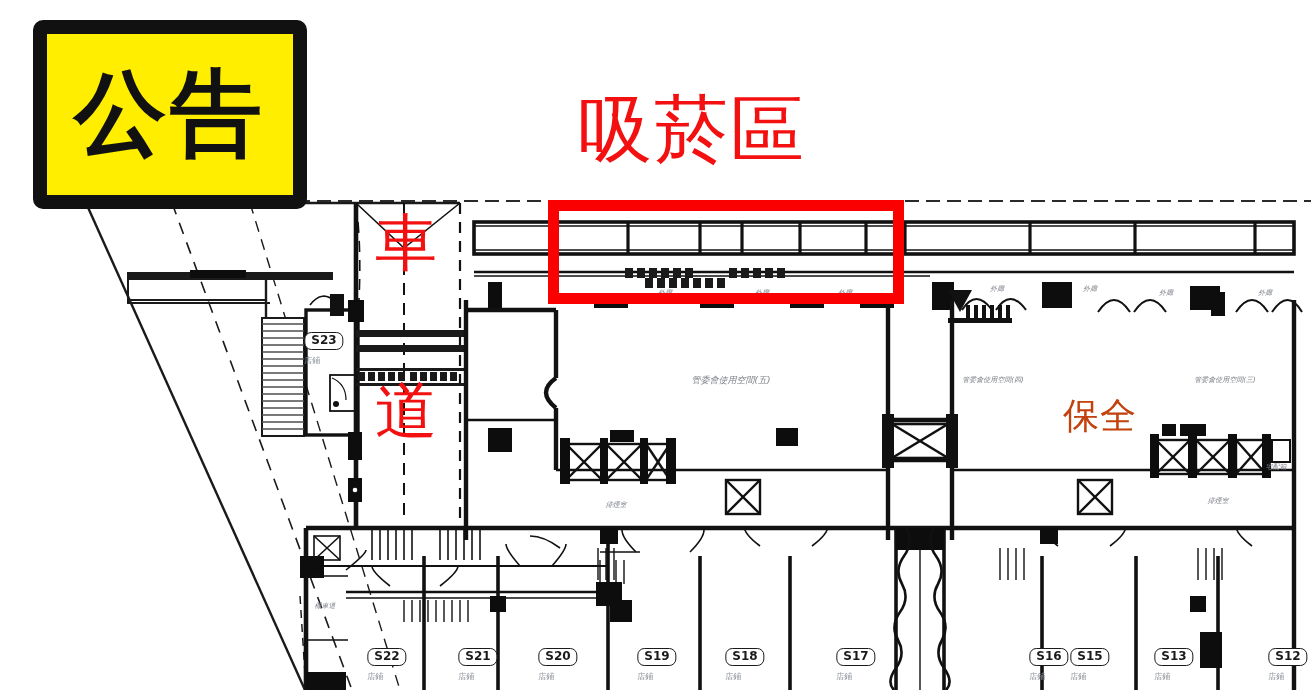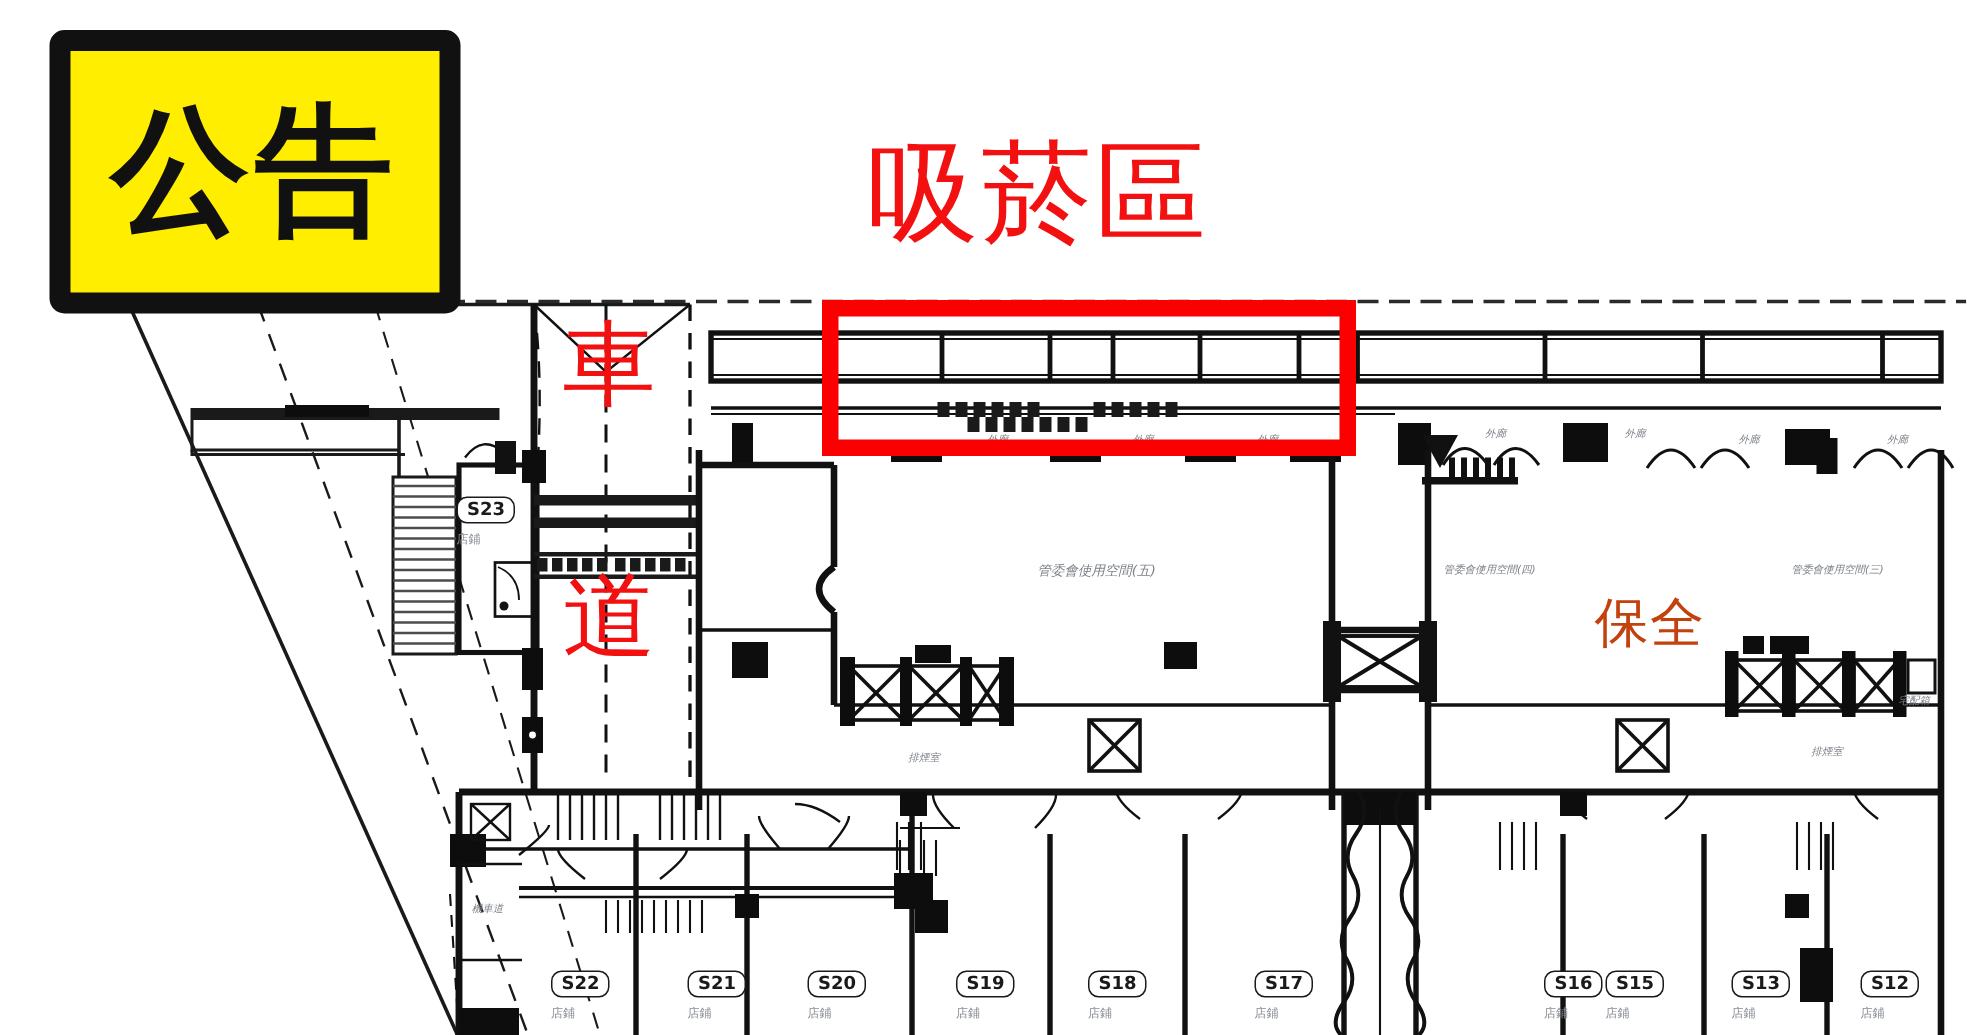--- a/index.html
+++ b/index.html
@@ -568,21 +568,21 @@
       <span class="sub">店鋪</span>
     </div>
     <div class="shop-tag" style="left:1090px; top:646px;">
       <span class="code">S15</span>
       <span class="sub">店鋪</span>
     </div>
     <div class="shop-tag" style="left:1174px; top:646px;">
       <span class="code">S13</span>
       <span class="sub">店鋪</span>
     </div>
-    <div class="shop-tag" style="left:1260px; top:646px;">
+    <div class="shop-tag" style="left:1288px; top:646px;">
       <span class="code">S12</span>
       <span class="sub">店鋪</span>
     </div>
   </div>
 
   <div id="smoking-highlight"></div>
 
   <div class="anno anno-red" id="anno-smoking">吸菸區</div>
 
 

